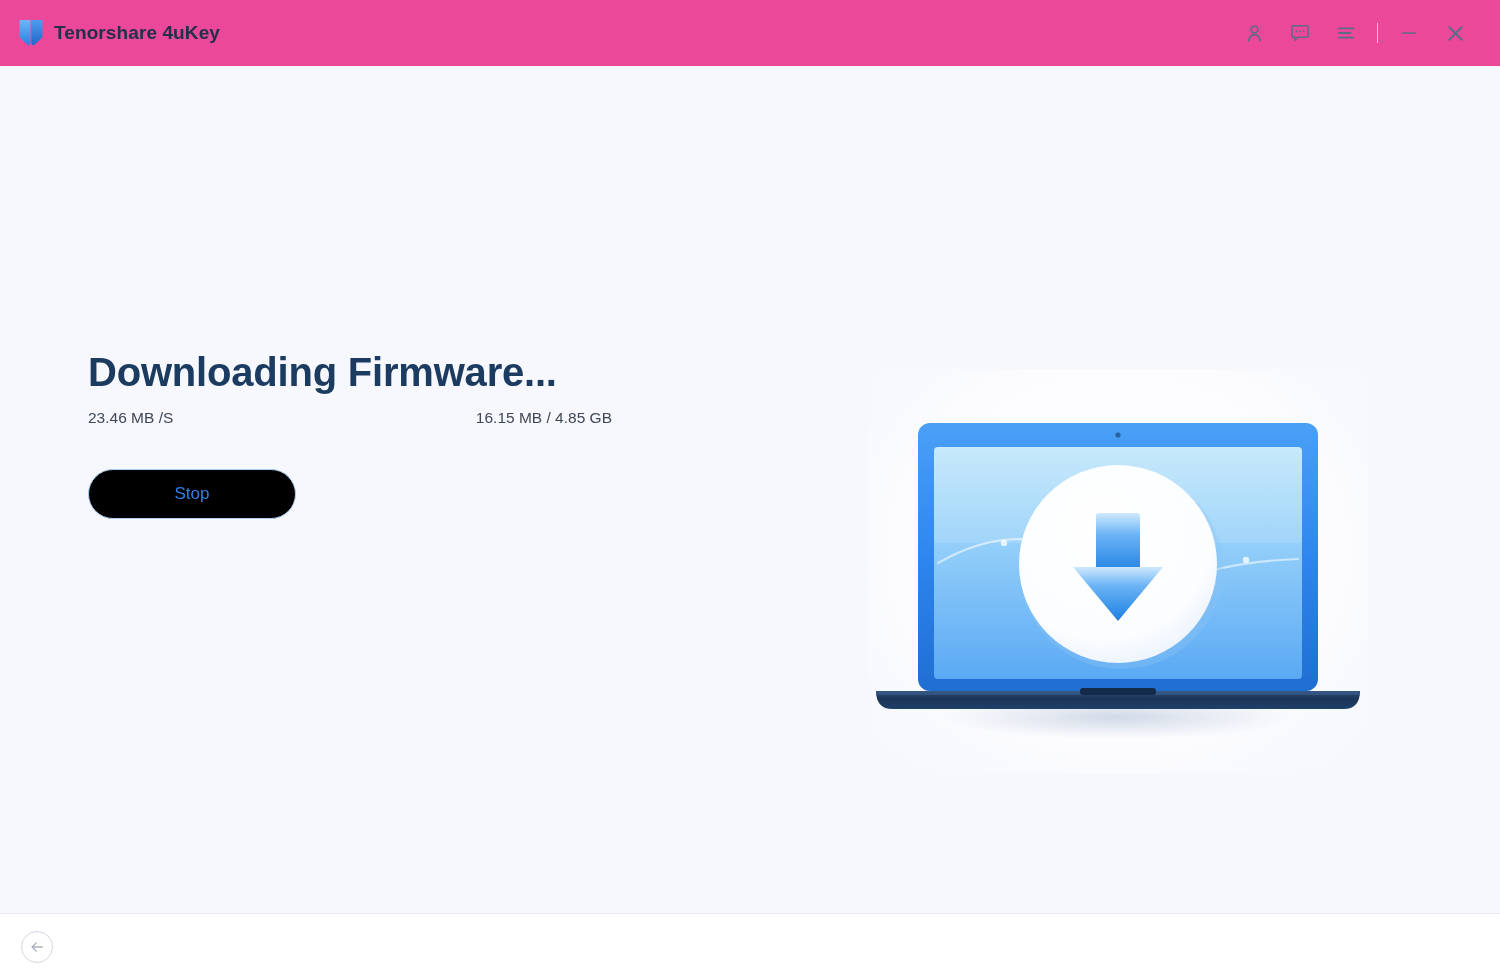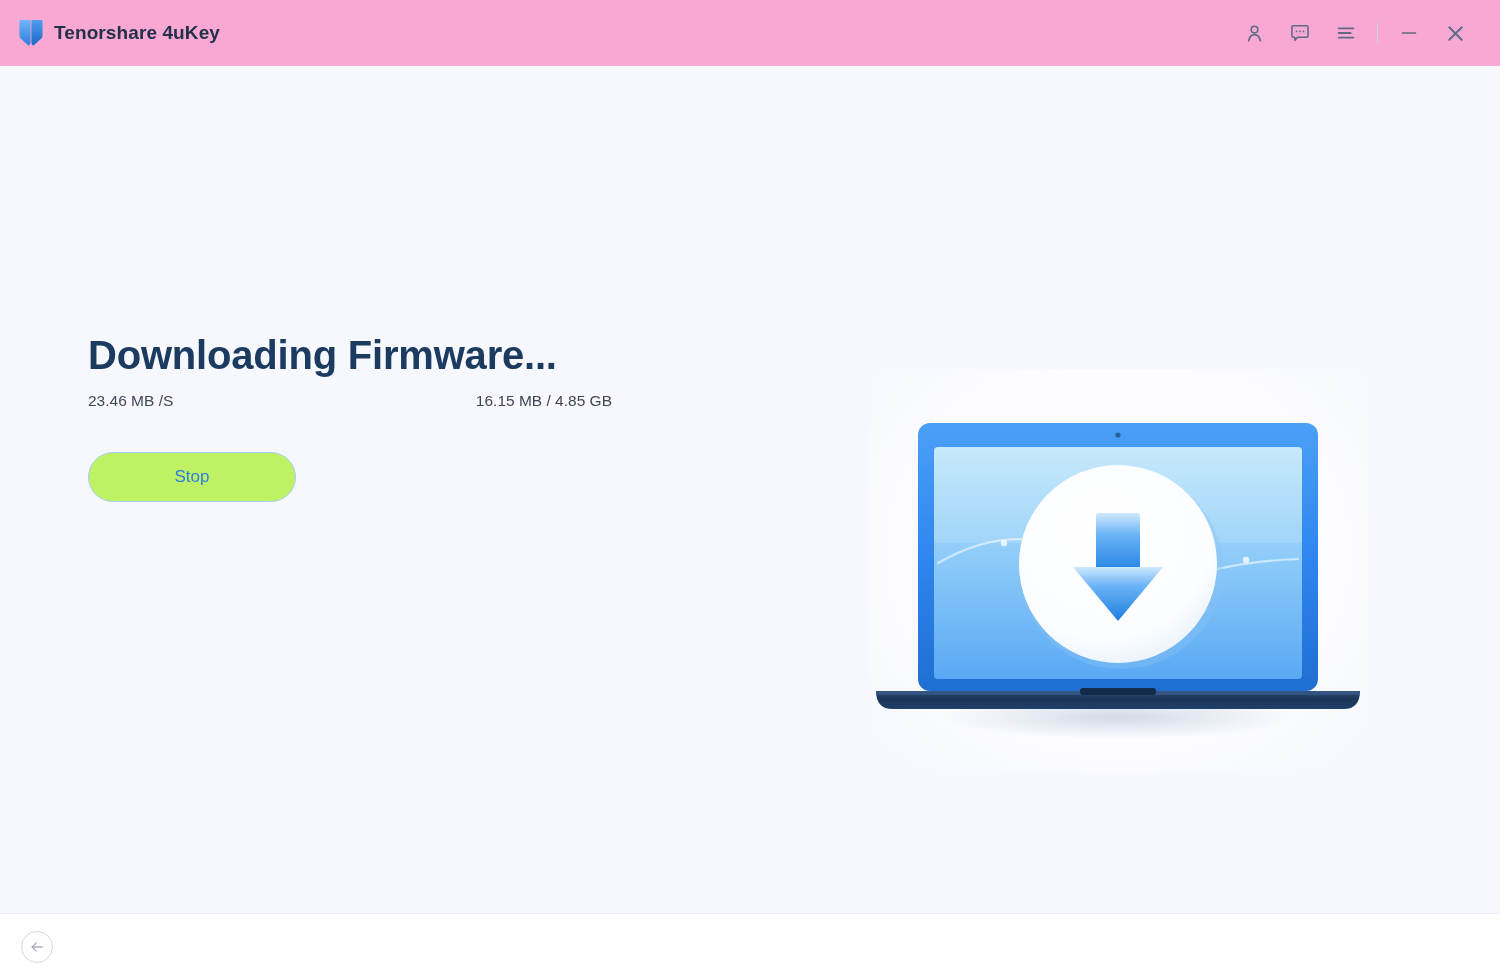--- a/index.html
+++ b/index.html
@@ -23,21 +23,21 @@
     background: #f7f8fd;
     display: flex;
     flex-direction: column;
   }
 
   
   .title-bar {
     position: relative;
     height: 66px;
     flex: 0 0 66px;
-    background: #f9a8d4;
+    background: #ec4899;
     display: flex;
     align-items: center;
     padding: 0 22px 0 18px;
   }
 
   .brand {
     display: flex;
     align-items: center;
     gap: 10px;
   }
@@ -83,21 +83,21 @@
   
   .main {
     position: relative;
     flex: 1 1 auto;
     background: #f7f8fd;
   }
 
   .left-panel {
     position: absolute;
     left: 88px;
-    top: 267px;
+    top: 284px;
     width: 620px;
   }
 
   .page-title {
     font-size: 40px;
     font-weight: bold;
     color: #1b3b60;
     letter-spacing: -0.2px;
     line-height: 1.1;
   }
@@ -149,21 +149,21 @@
     font-size: 15.5px;
     color: #3f4757;
   }
 
   .stop-button {
     margin-top: 42px;
     width: 208px;
     height: 50px;
     border: 1.5px solid #a9cdf4;
     border-radius: 25px;
-    background: #bef264;
+    background: #000000;
     color: #2f7fe0;
     font-family: "Liberation Sans", sans-serif;
     font-size: 17px;
     display: flex;
     align-items: center;
     justify-content: center;
     cursor: pointer;
   }
 
   

